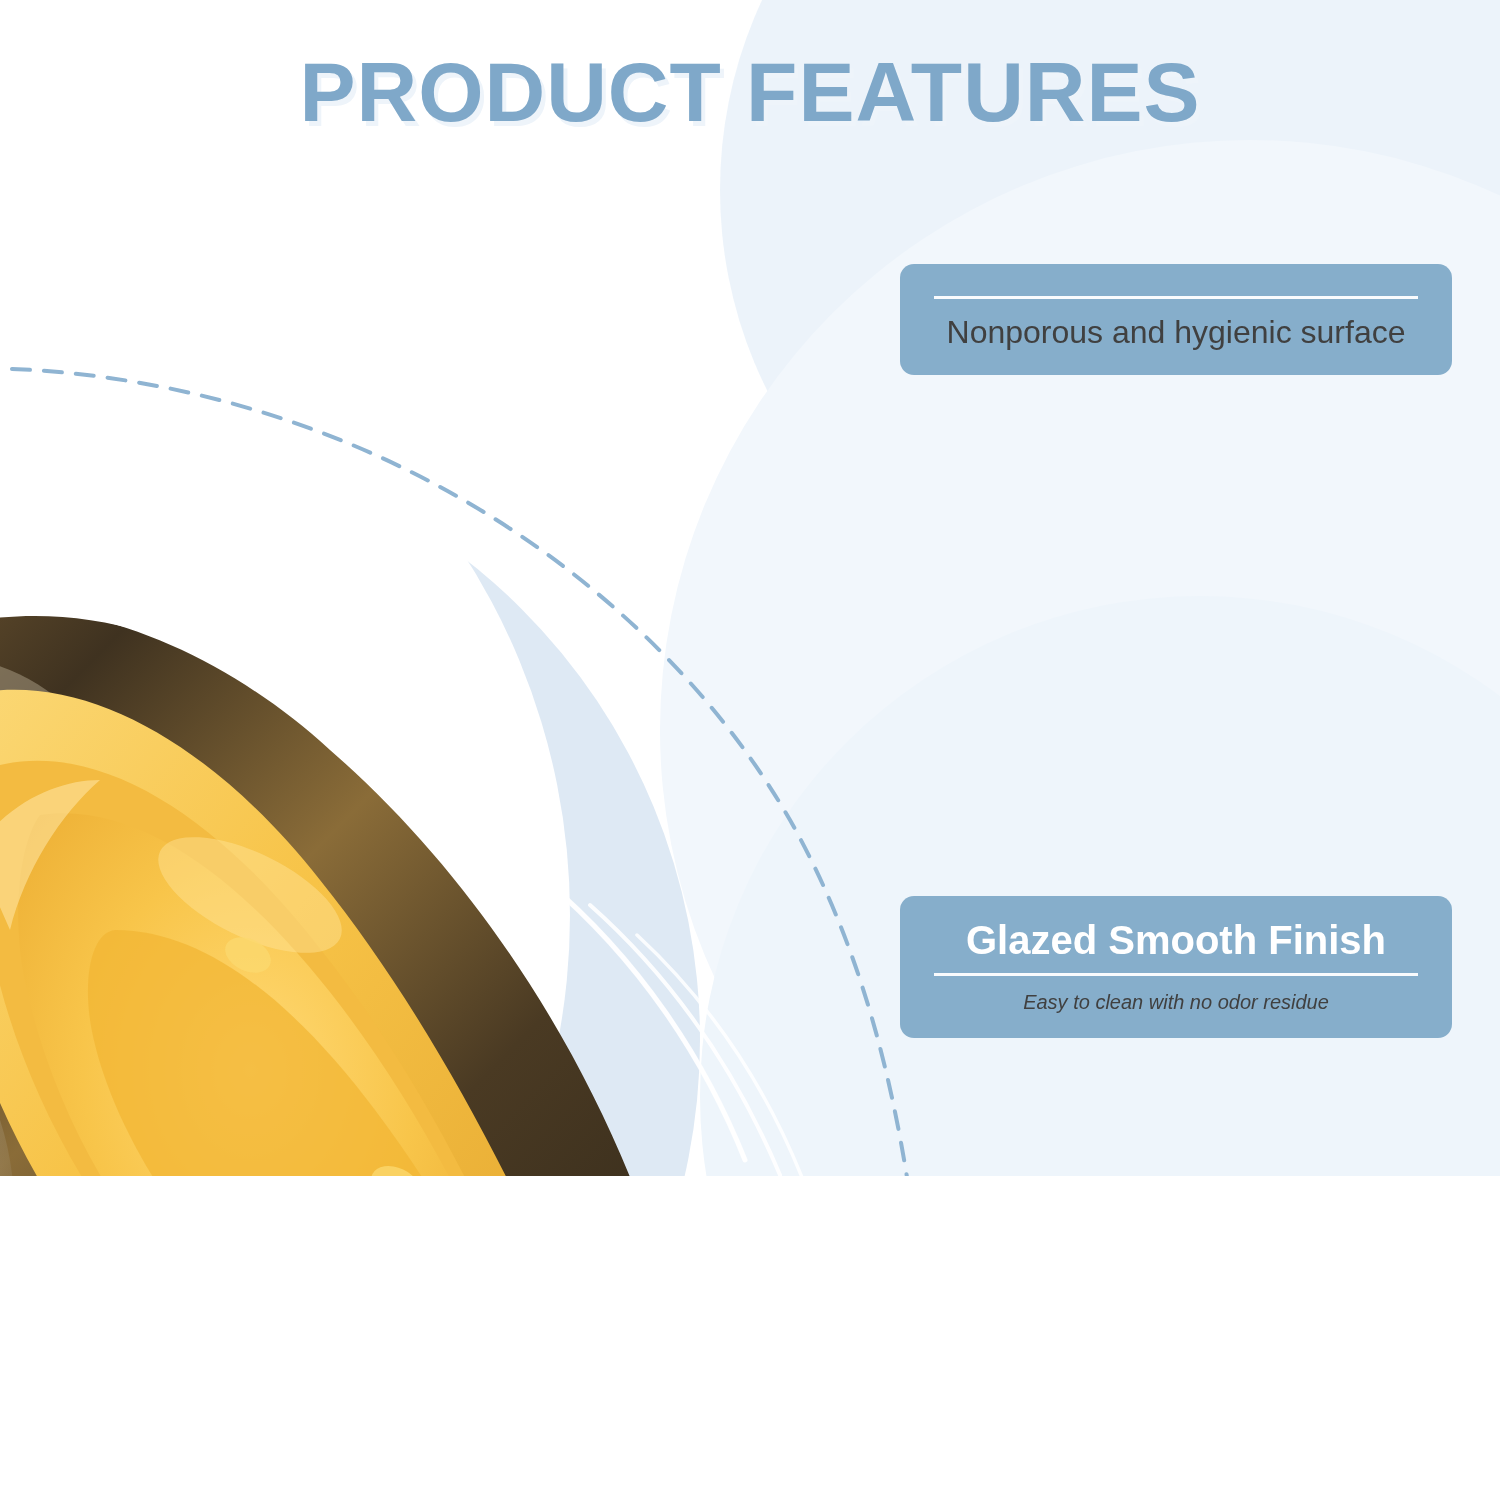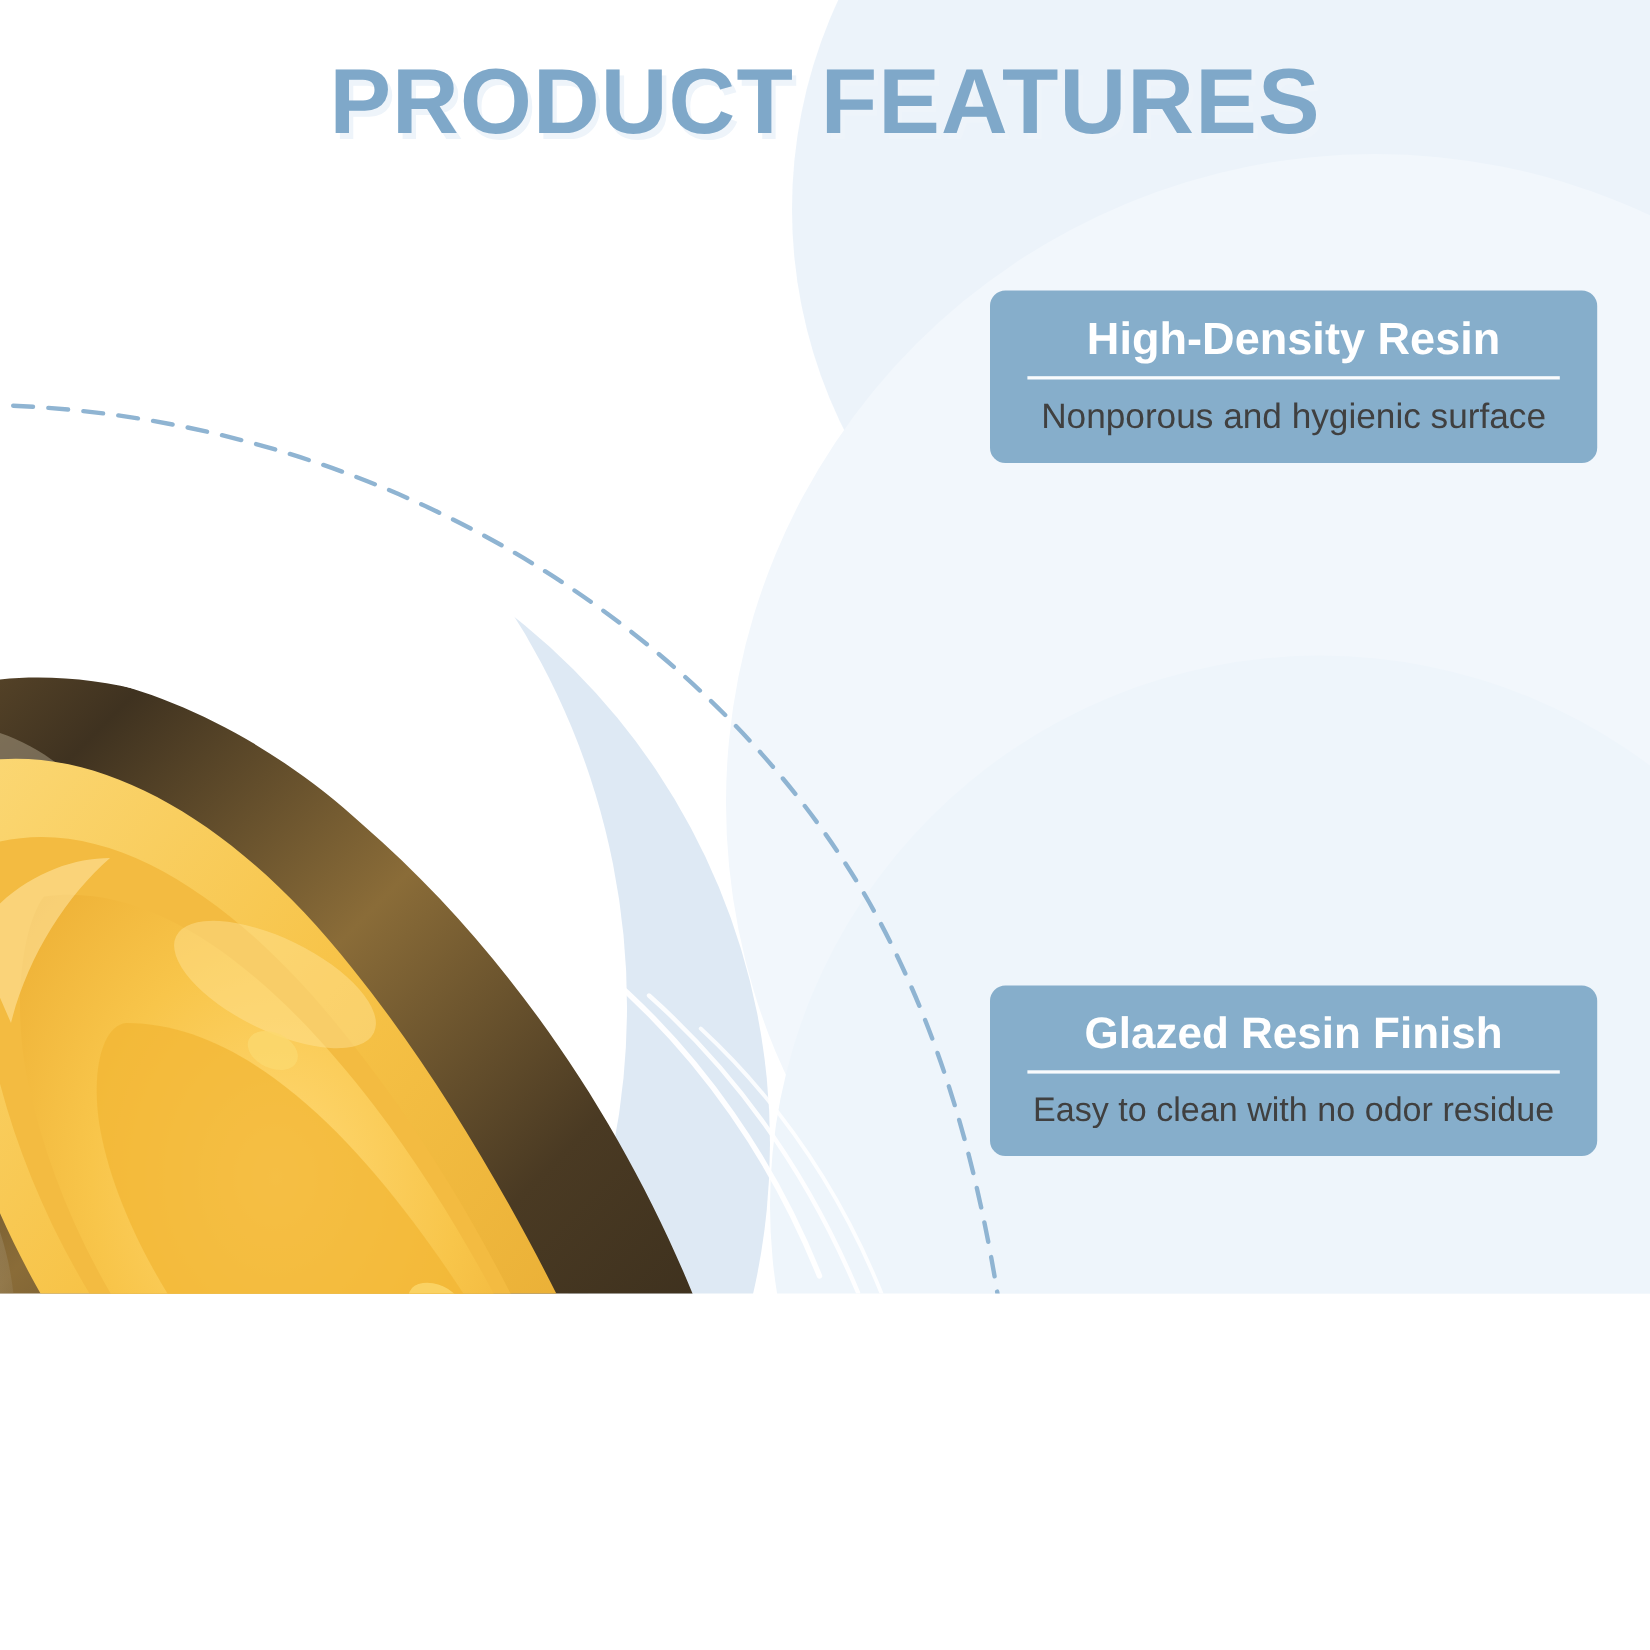--- a/index.html
+++ b/index.html
@@ -131,21 +131,21 @@
     opacity: 0.95;
   }
   .feature-desc {
     color: #404040;
     font-size: 32px;
     text-align: center;
     line-height: 1.2;
     white-space: nowrap;
   }
   .feature-card.c3 .feature-title { font-size: 40px; }
-  .feature-card.c3 .feature-desc { font-size: 31px; }
+  .feature-card.c3 .feature-desc { font-size: 20px; font-style: italic; }
 
   
   .product-photo {
     position: absolute;
     left: -120px;
     top: 600px;
     width: 920px;
     height: 960px;
   }
   .shine-svg {
@@ -250,25 +250,24 @@
 
   <svg class="shine-svg" viewBox="0 0 1500 1500">
     <path d="M 545,880 C 640,960 705,1060 745,1160" fill="none" stroke="#ffffff" stroke-width="5" stroke-linecap="round" opacity="0.95"></path>
     <path d="M 590,905 C 680,985 740,1080 780,1175" fill="none" stroke="#ffffff" stroke-width="4" stroke-linecap="round" opacity="0.9"></path>
     <path d="M 637,935 C 718,1010 770,1095 805,1185" fill="none" stroke="#ffffff" stroke-width="3.5" stroke-linecap="round" opacity="0.85"></path>
   </svg>
 
   <div class="title">PRODUCT FEATURES</div>
 
   <div class="feature-card c1">
-    <div class="feature-title">High-Density Resin</div>
     <div class="feature-rule"></div>
     <div class="feature-desc">Nonporous and hygienic surface</div>
   </div>
 
 
   <div class="feature-card c3">
-    <div class="feature-title">Glazed Resin Finish</div>
+    <div class="feature-title">Glazed Smooth Finish</div>
     <div class="feature-rule"></div>
     <div class="feature-desc">Easy to clean with no odor residue</div>
   </div>
 
 </div>
 
 </body></html>

